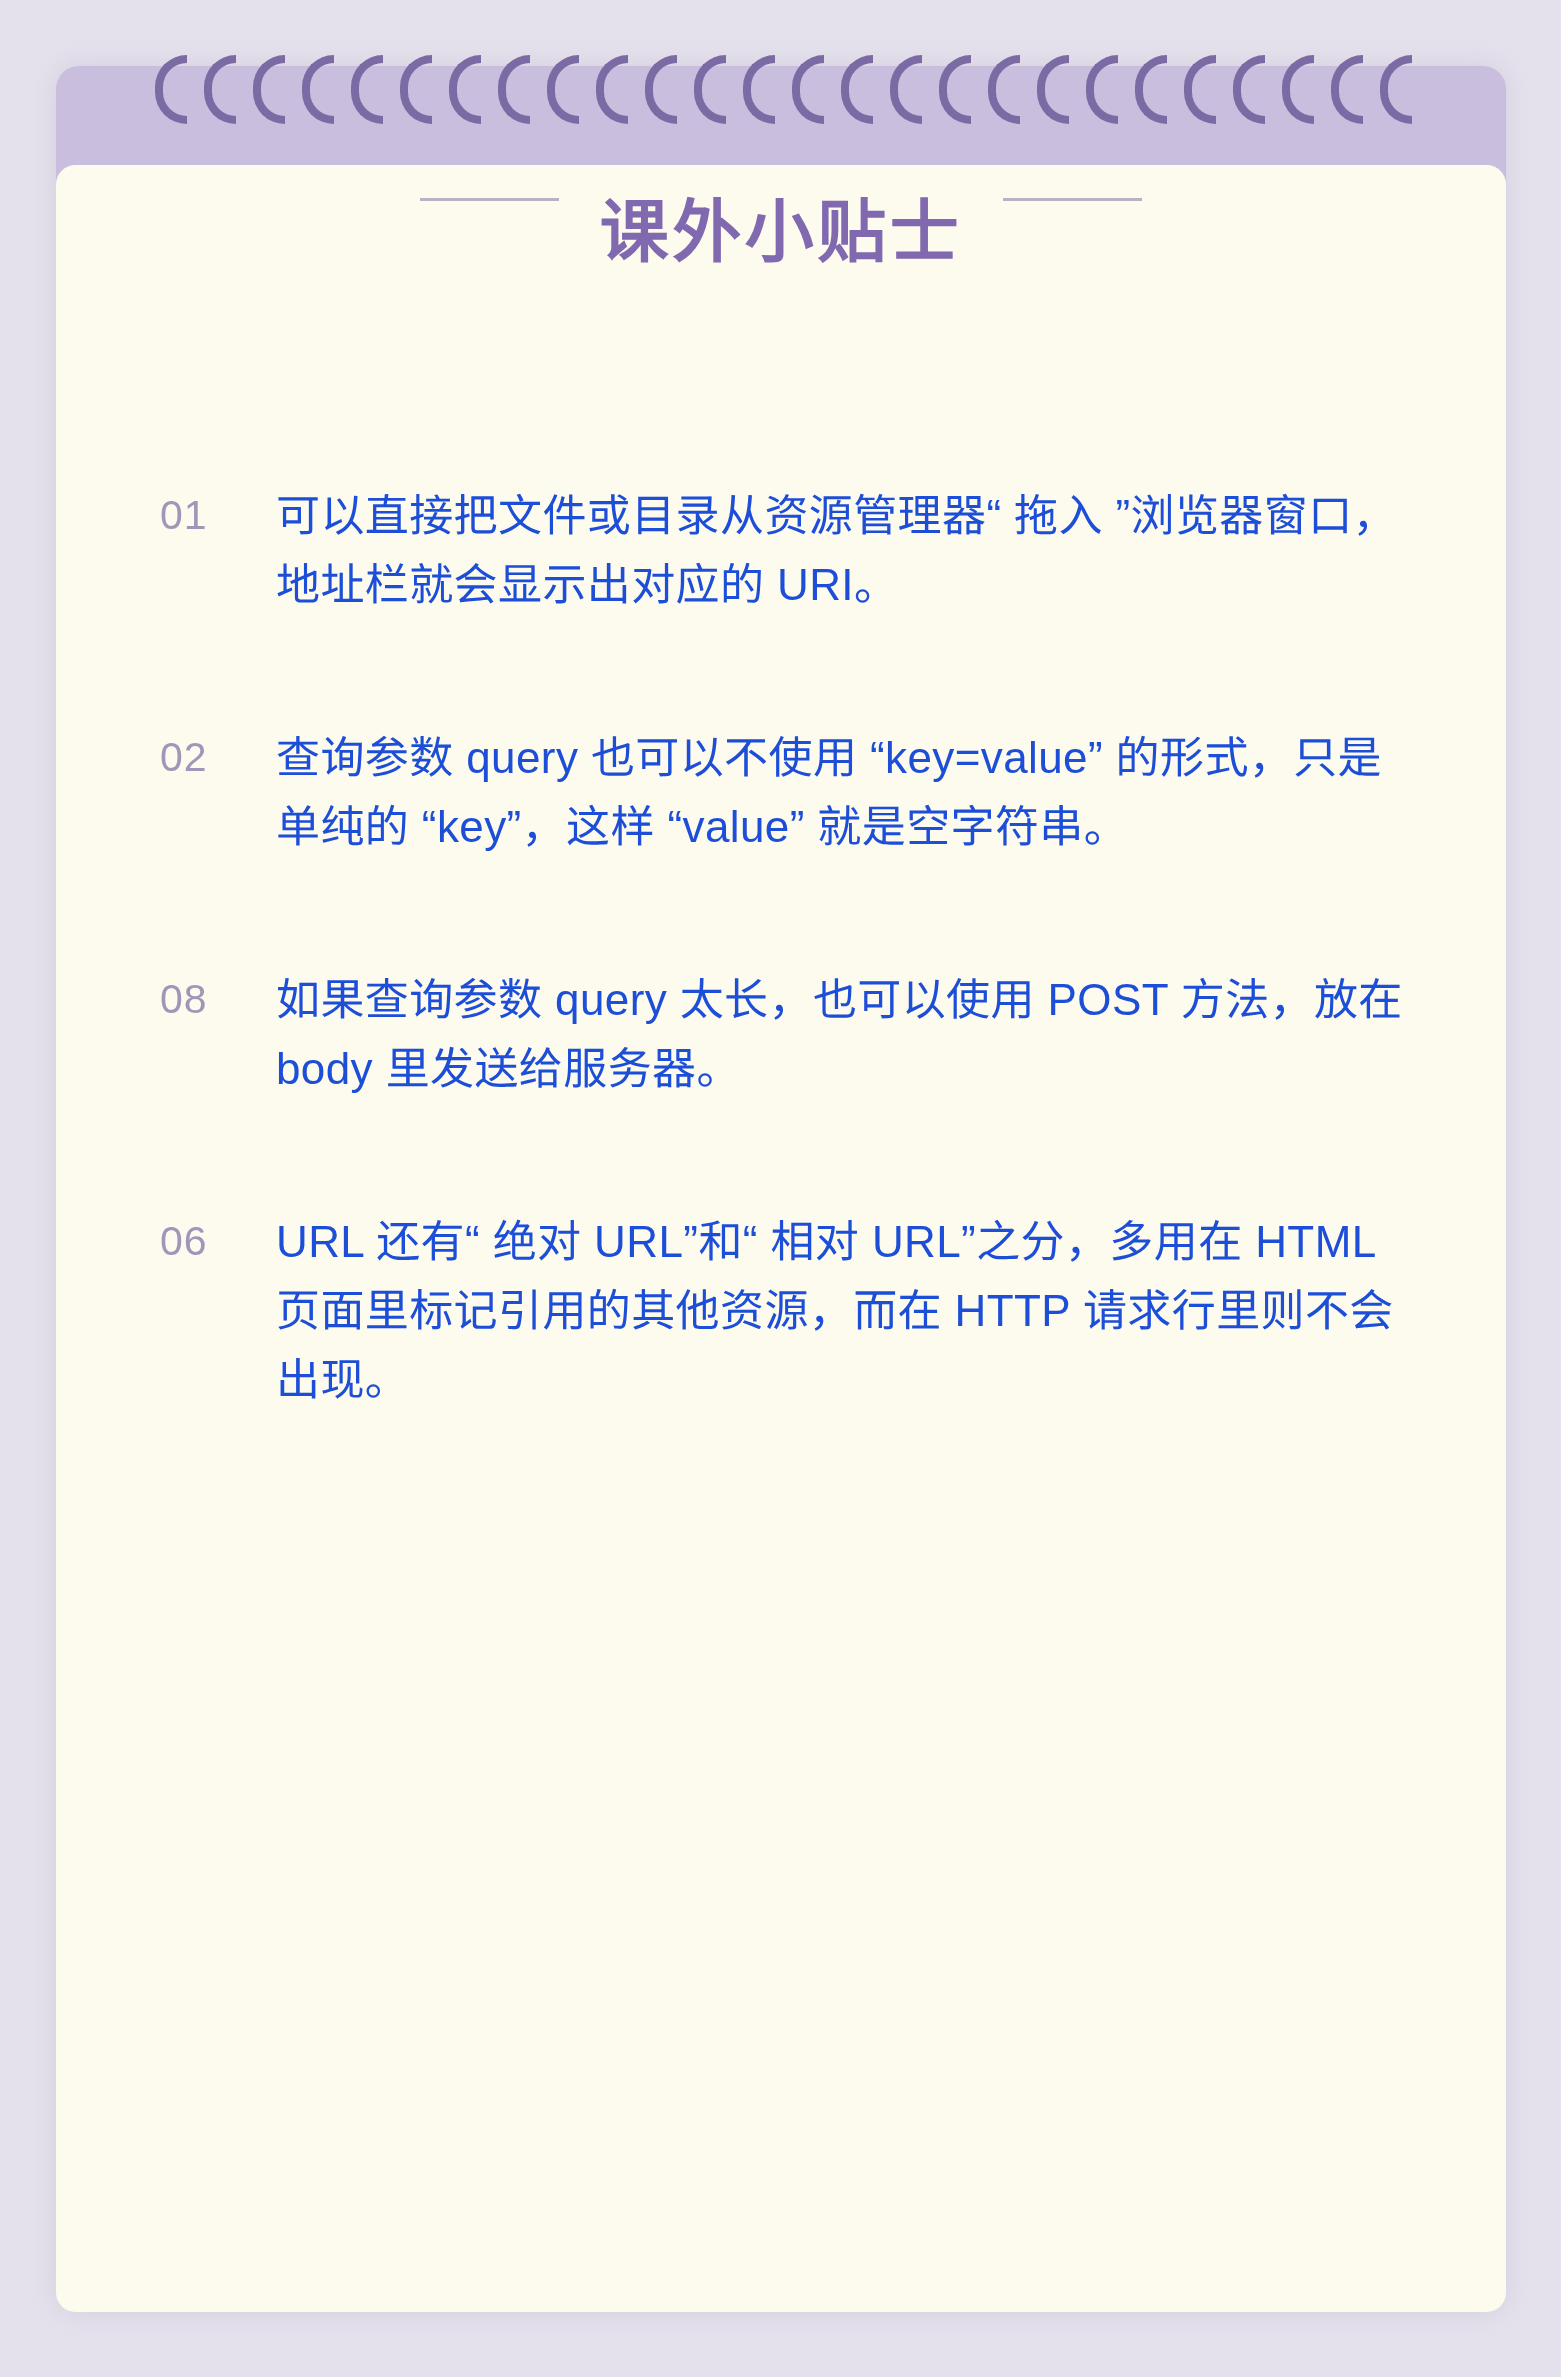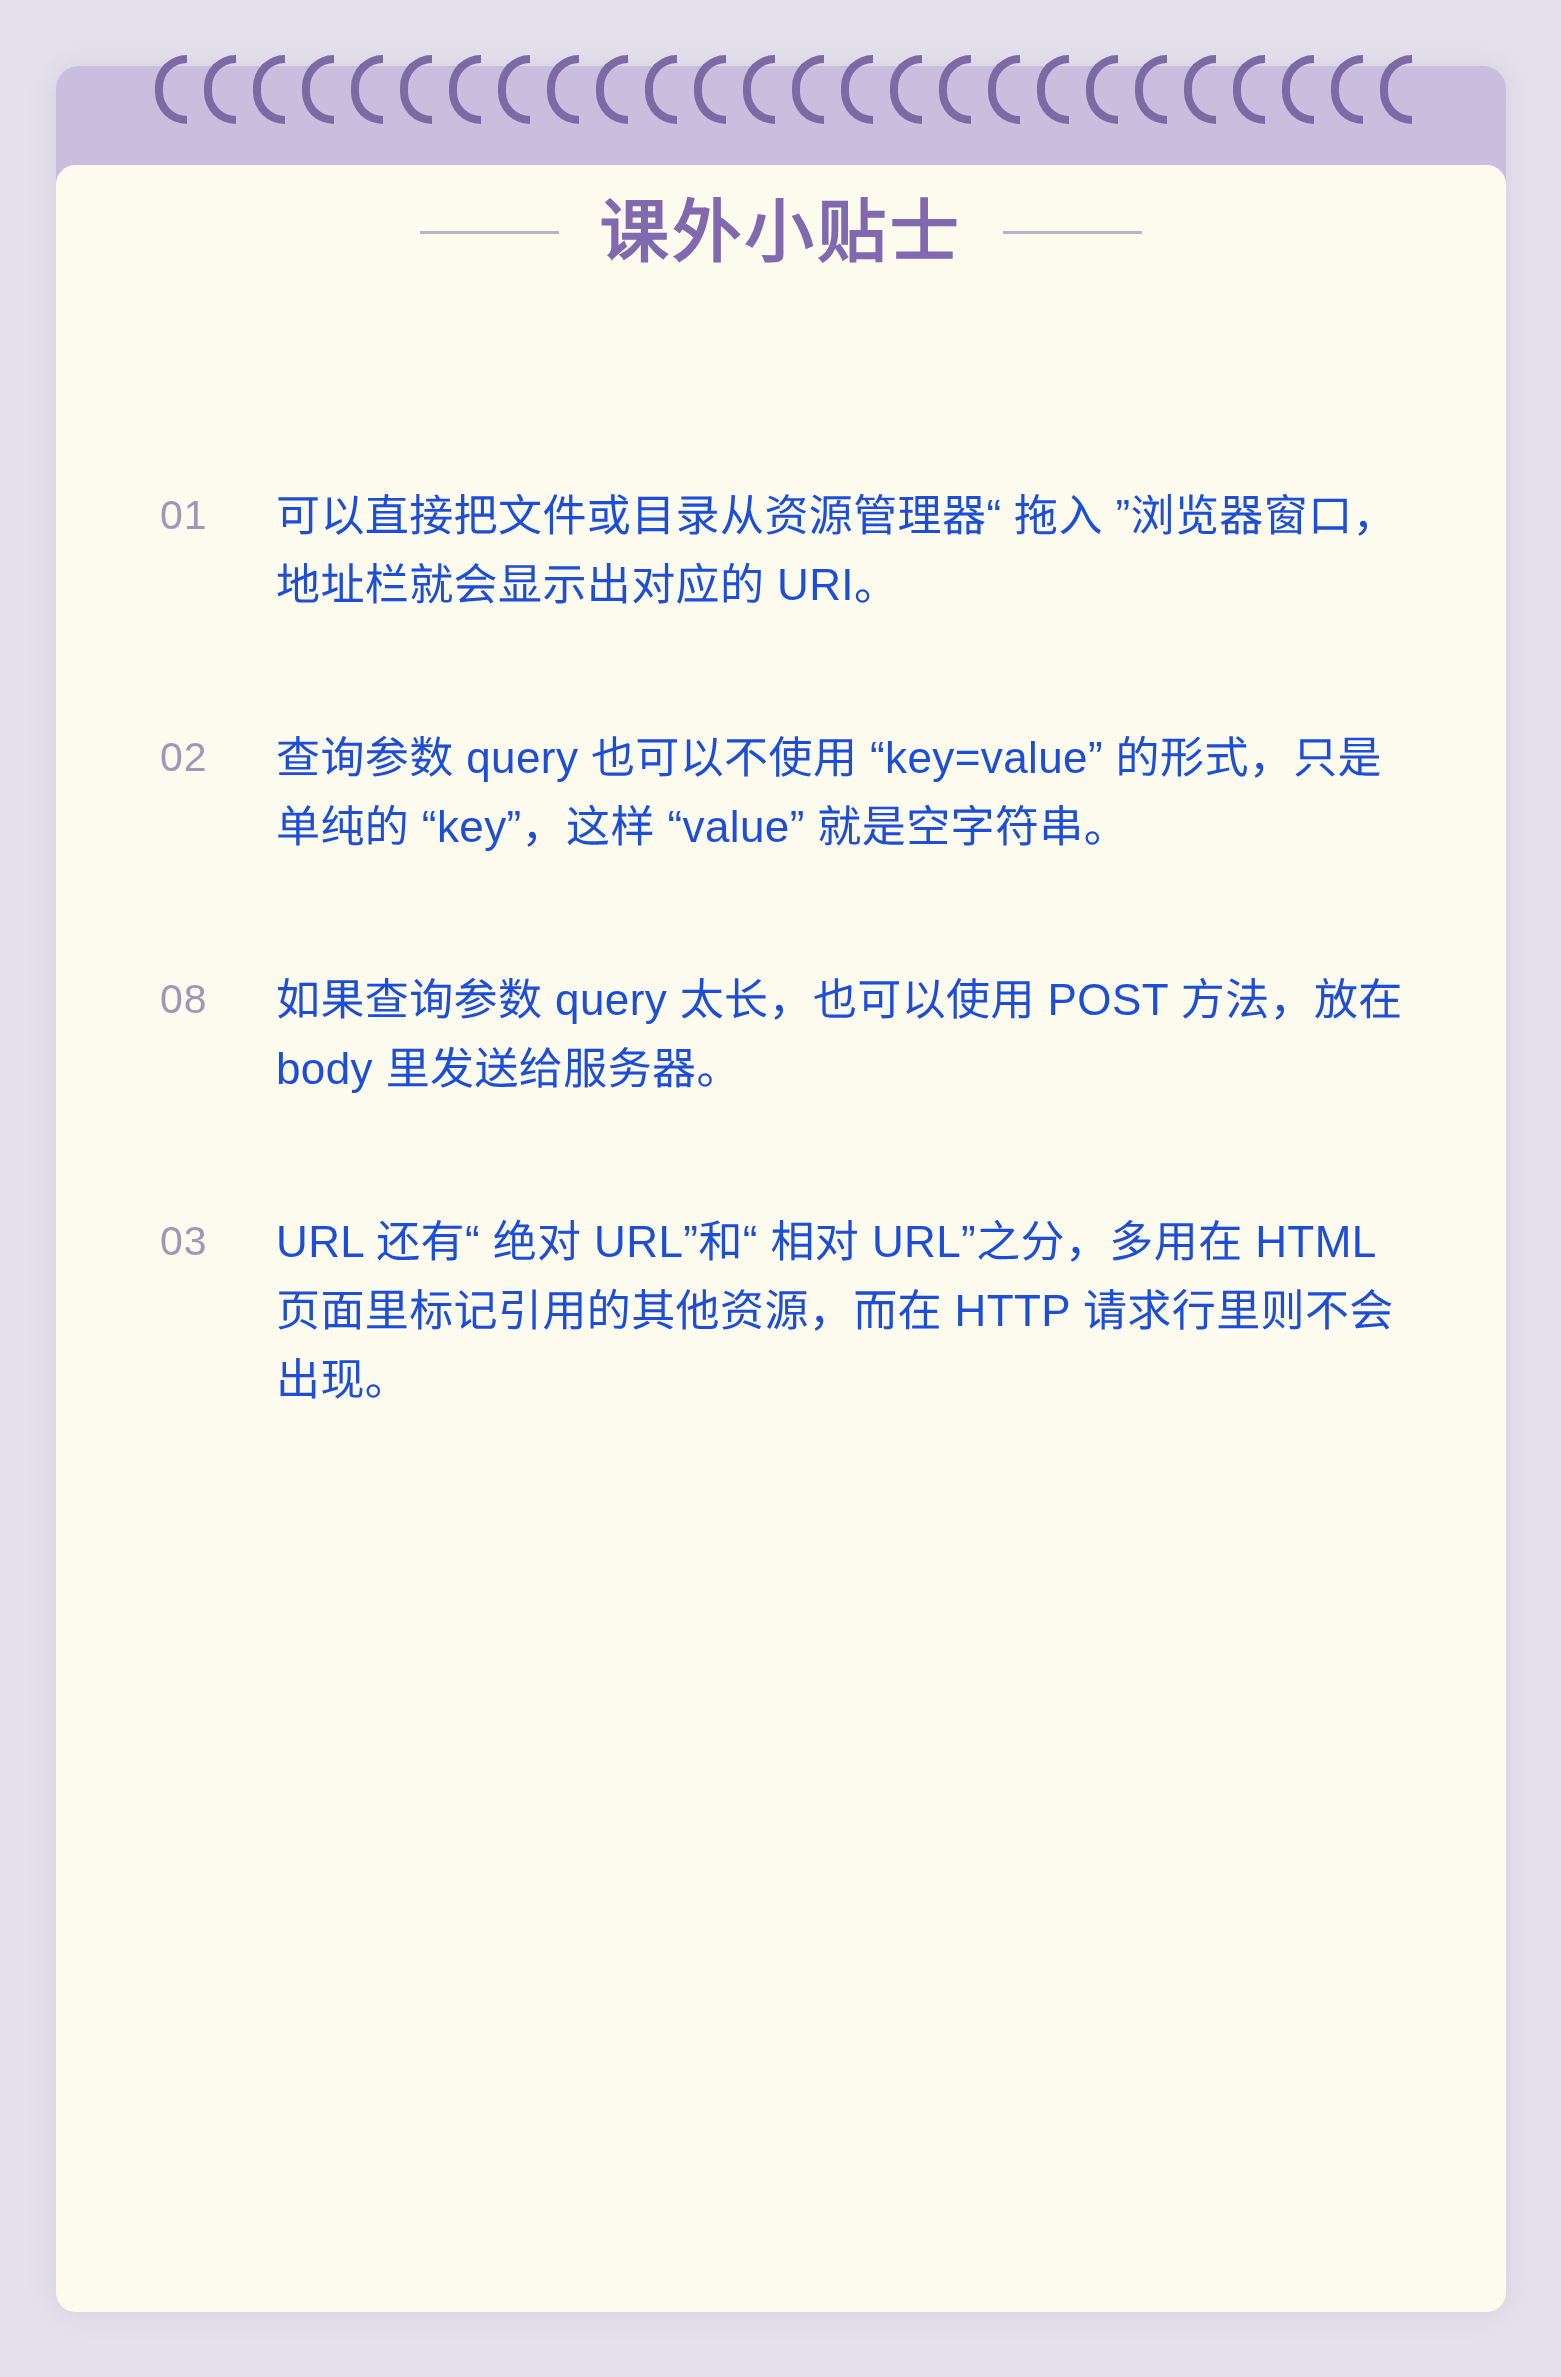--- a/index.html
+++ b/index.html
@@ -77,21 +77,20 @@
     border-radius: 19.4px;
   }
 
   
   .title-row {
     position: absolute;
     left: 0;
     top: 132px;
     width: 1450px;
     display: flex;
-    align-items: center;
     justify-content: center;
     gap: 41px;
   }
   .title-rule {
     width: 139px;
     height: 0;
     border-top: 3.5px solid #b9b2c7;
   }
   .title-text {
     font-size: 69px;
@@ -184,18 +183,18 @@
       </div>
       <div class="item">
         <div class="num">02</div>
         <div class="text">查询参数 query 也可以不使用 “key=value” 的形式，只是单纯的 “key”，这样 “value” 就是空字符串。</div>
       </div>
       <div class="item">
         <div class="num">08</div>
         <div class="text">如果查询参数 query 太长，也可以使用 POST 方法，放在 body 里发送给服务器。</div>
       </div>
       <div class="item">
-        <div class="num">03</div>
+        <div class="num">06</div>
         <div class="text">URL 还有“ 绝对 URL”和“ 相对 URL”之分，多用在 HTML 页面里标记引用的其他资源，而在 HTTP 请求行里则不会出现。</div>
       </div>
     </div>
 </div>
 
 
 </body></html>

